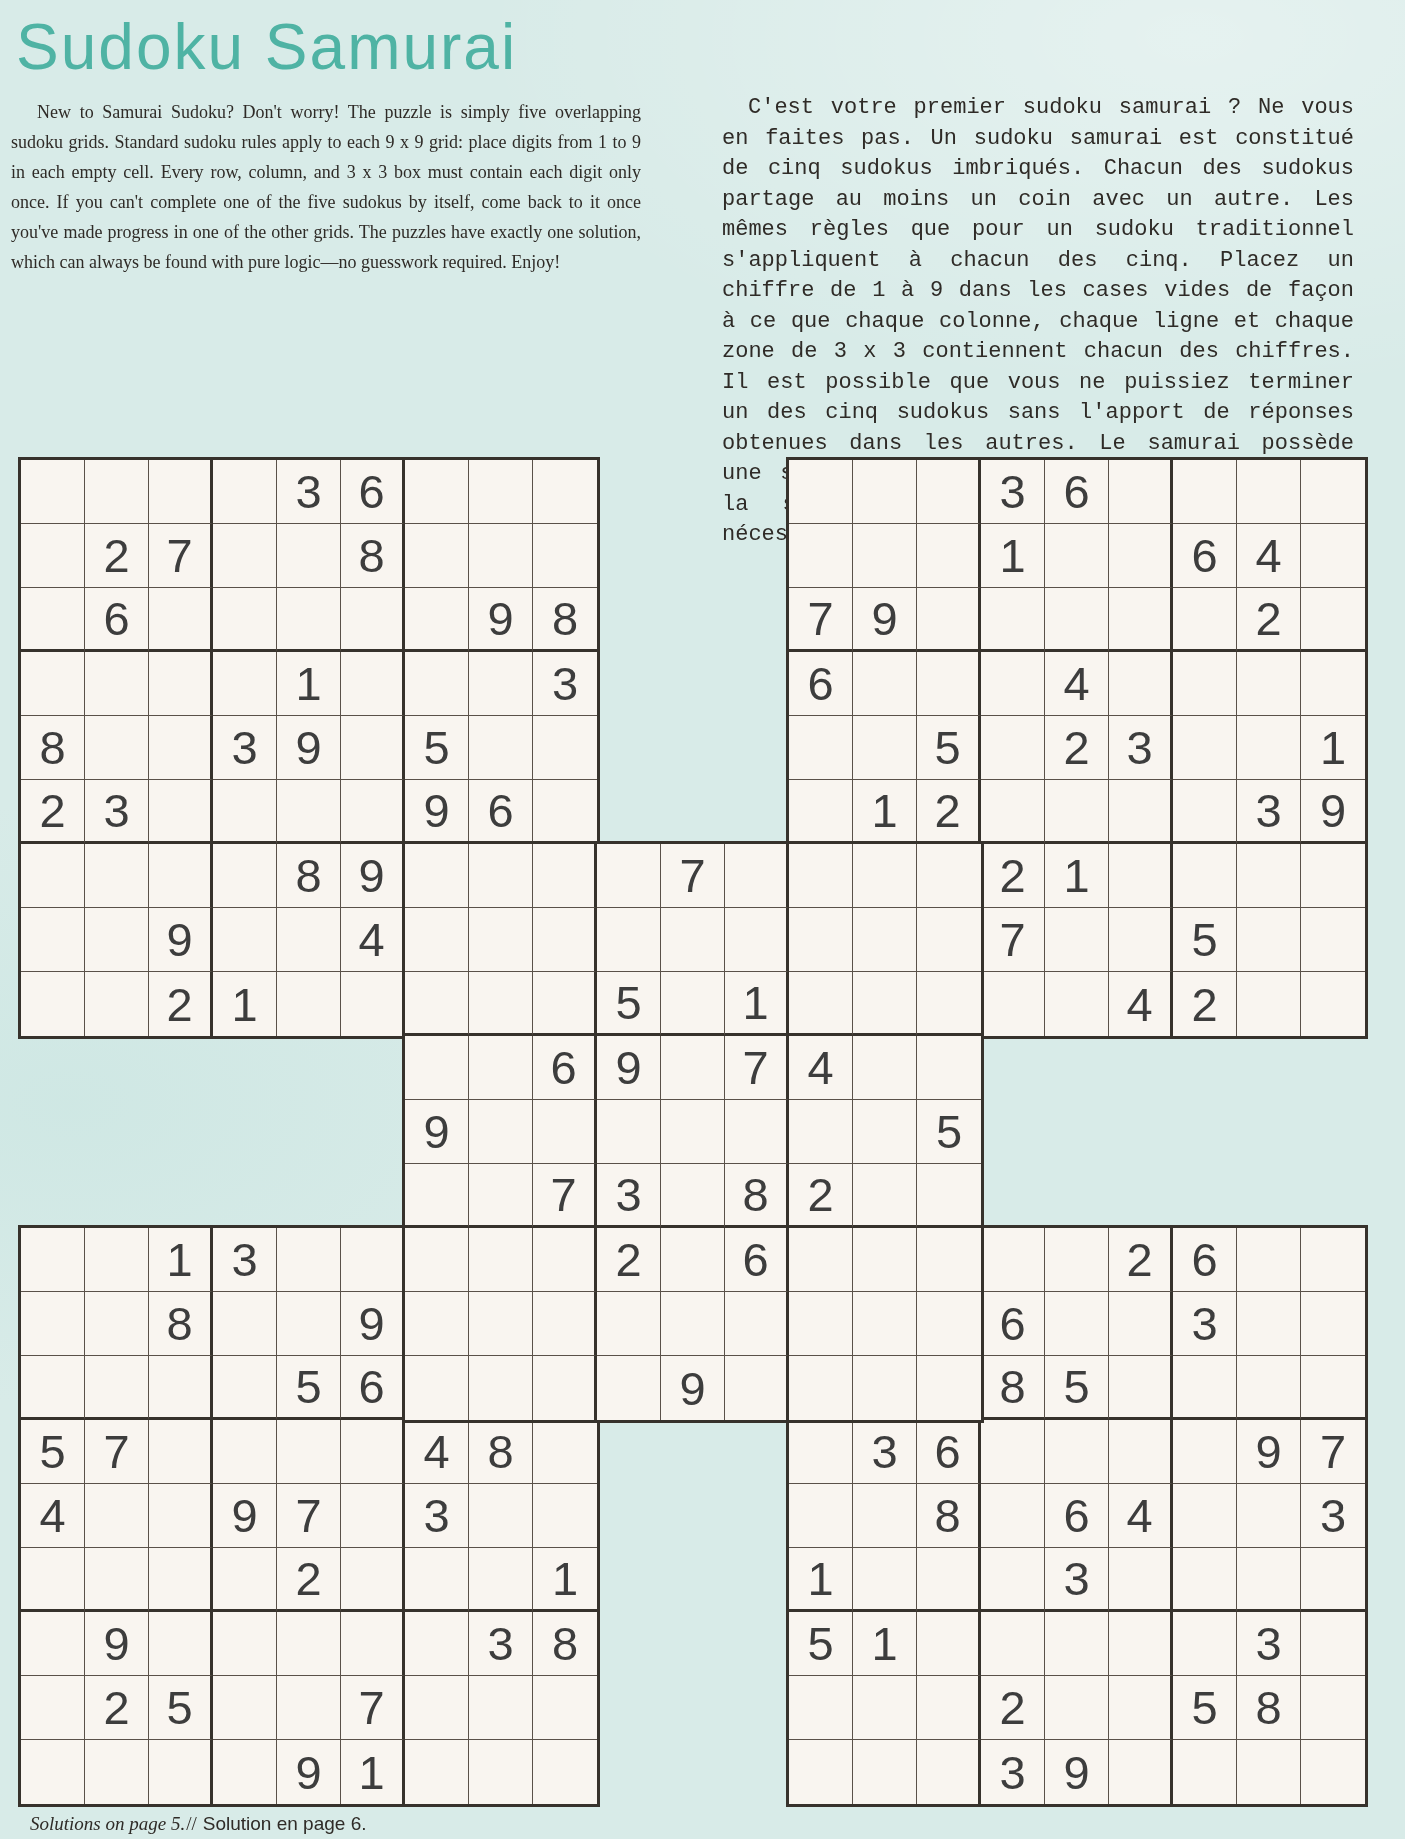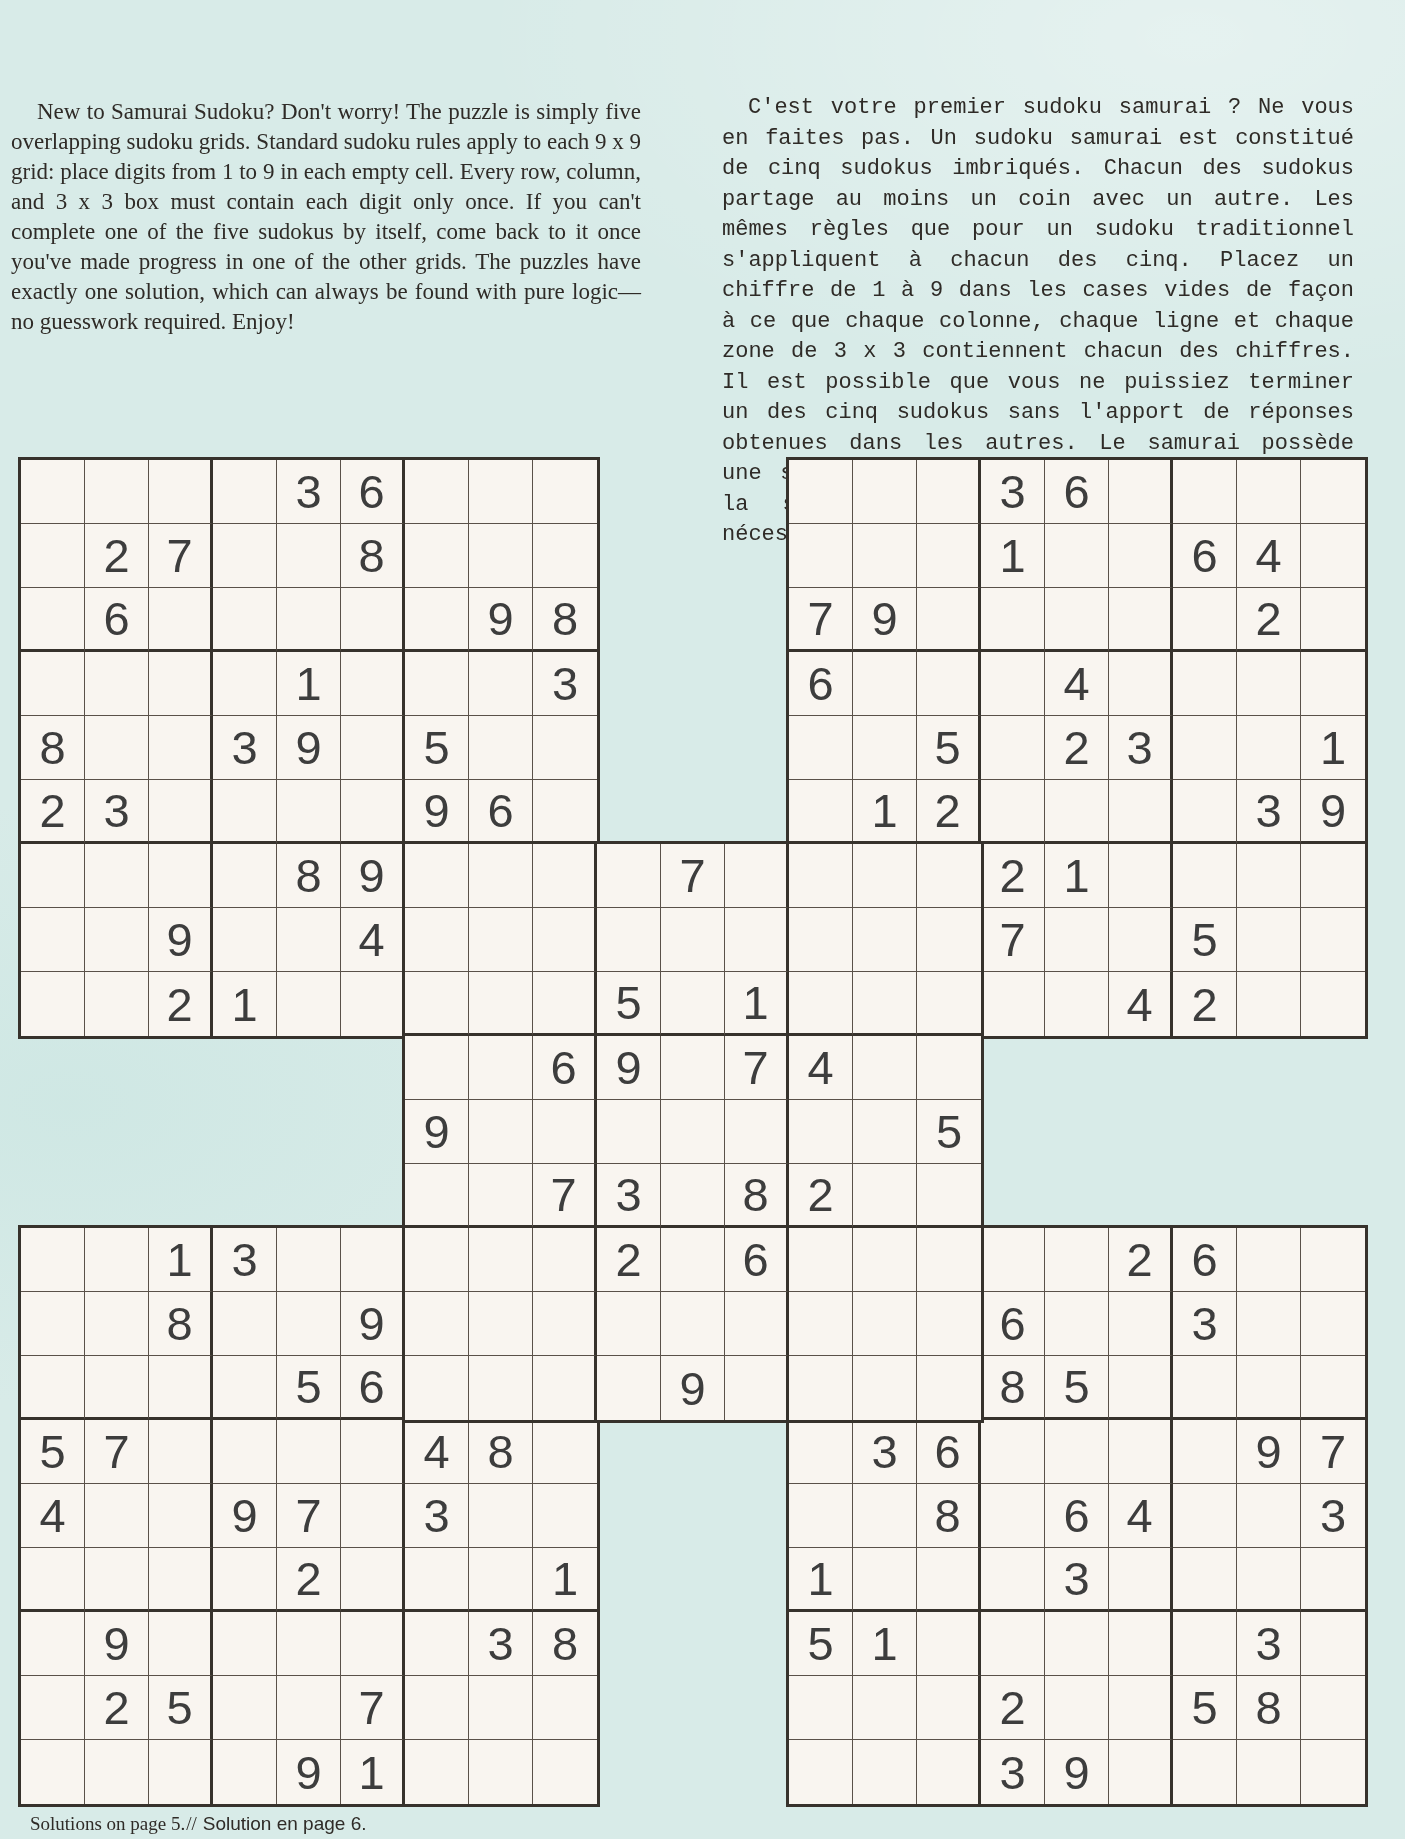--- a/index.html
+++ b/index.html
@@ -22,21 +22,21 @@
   }
   .intro{
     position:absolute;margin:0;
     text-align:justify;
     color:var(--text-color);
     text-indent:26px;
   }
   .intro-en{
     left:11px;top:97px;width:630px;
     font-family:"Liberation Serif",serif;
-    font-size:23px;line-height:30px;
+    font-size:18px;line-height:30px;
   }
   .intro-fr{
     left:722px;top:93px;width:632px;
     font-family:Liberation Mono, monospace;
     font-size:22px;line-height:30.5px;
   }
   .puzzle{position:absolute;left:0;top:0;}
   .sgrid{
     position:absolute;
     display:grid;
@@ -54,28 +54,29 @@
   }
   .vr-thin{border-right:1px solid var(--line-thin);}
   .vr-thick{border-right:3px solid var(--line-thick);}
   .hb-thin{border-bottom:1px solid var(--line-thin);}
   .hb-thick{border-bottom:3px solid var(--line-thick);}
   .footer{
     position:absolute;left:30px;top:1813px;
     color:var(--text-color);
     font-size:19px;
   }
-  .f-en{font-family:"Liberation Serif",serif;}
+  .f-en{font-family:"Liberation Serif",serif;font-style:italic;}
   .f-sep{font-family:"Liberation Serif",serif;margin:0 6px 0 1px;}
   .f-fr{font-family:"Liberation Sans",sans-serif;}
 </style>
 </head>
 <body>
 
 <div class="page">
+  <h1 class="title">Sudoku Samurai</h1>
   <p class="intro intro-en">New to Samurai Sudoku? Don't worry! The puzzle is simply five overlapping sudoku grids. Standard sudoku rules apply to each 9 x 9 grid: place digits from 1 to 9 in each empty cell. Every row, column, and 3 x 3 box must contain each digit only once. If you can't complete one of the five sudokus by itself, come back to it once you've made progress in one of the other grids. The puzzles have exactly one solution, which can always be found with pure logic—no guesswork required. Enjoy!</p>
   <p class="intro intro-fr">C'est votre premier sudoku samurai ? Ne vous en faites pas. Un sudoku samurai est constitué de cinq sudokus imbriqués. Chacun des sudokus partage au moins un coin avec un autre. Les mêmes règles que pour un sudoku traditionnel s'appliquent à chacun des cinq. Placez un chiffre de 1 à 9 dans les cases vides de façon à ce que chaque colonne, chaque ligne et chaque zone de 3 x 3 contiennent chacun des chiffres. Il est possible que vous ne puissiez terminer un des cinq sudokus sans l'apport de réponses obtenues dans les autres. Le samurai possède une seule solution à laquelle on parvient par la seule logique. Aucune devinette n'est nécessaire. Amusez-vous bien !</p>
   <div class="puzzle" id="puzzle">
       <div class="sgrid" style="left: 18px; top: 457px;">
         <div class="cell vr-thin hb-thin"></div>
         <div class="cell vr-thin hb-thin"></div>
         <div class="cell vr-thick hb-thin"></div>
         <div class="cell vr-thin hb-thin"></div>
         <div class="cell vr-thin hb-thin">3</div>
         <div class="cell vr-thick hb-thin">6</div>

